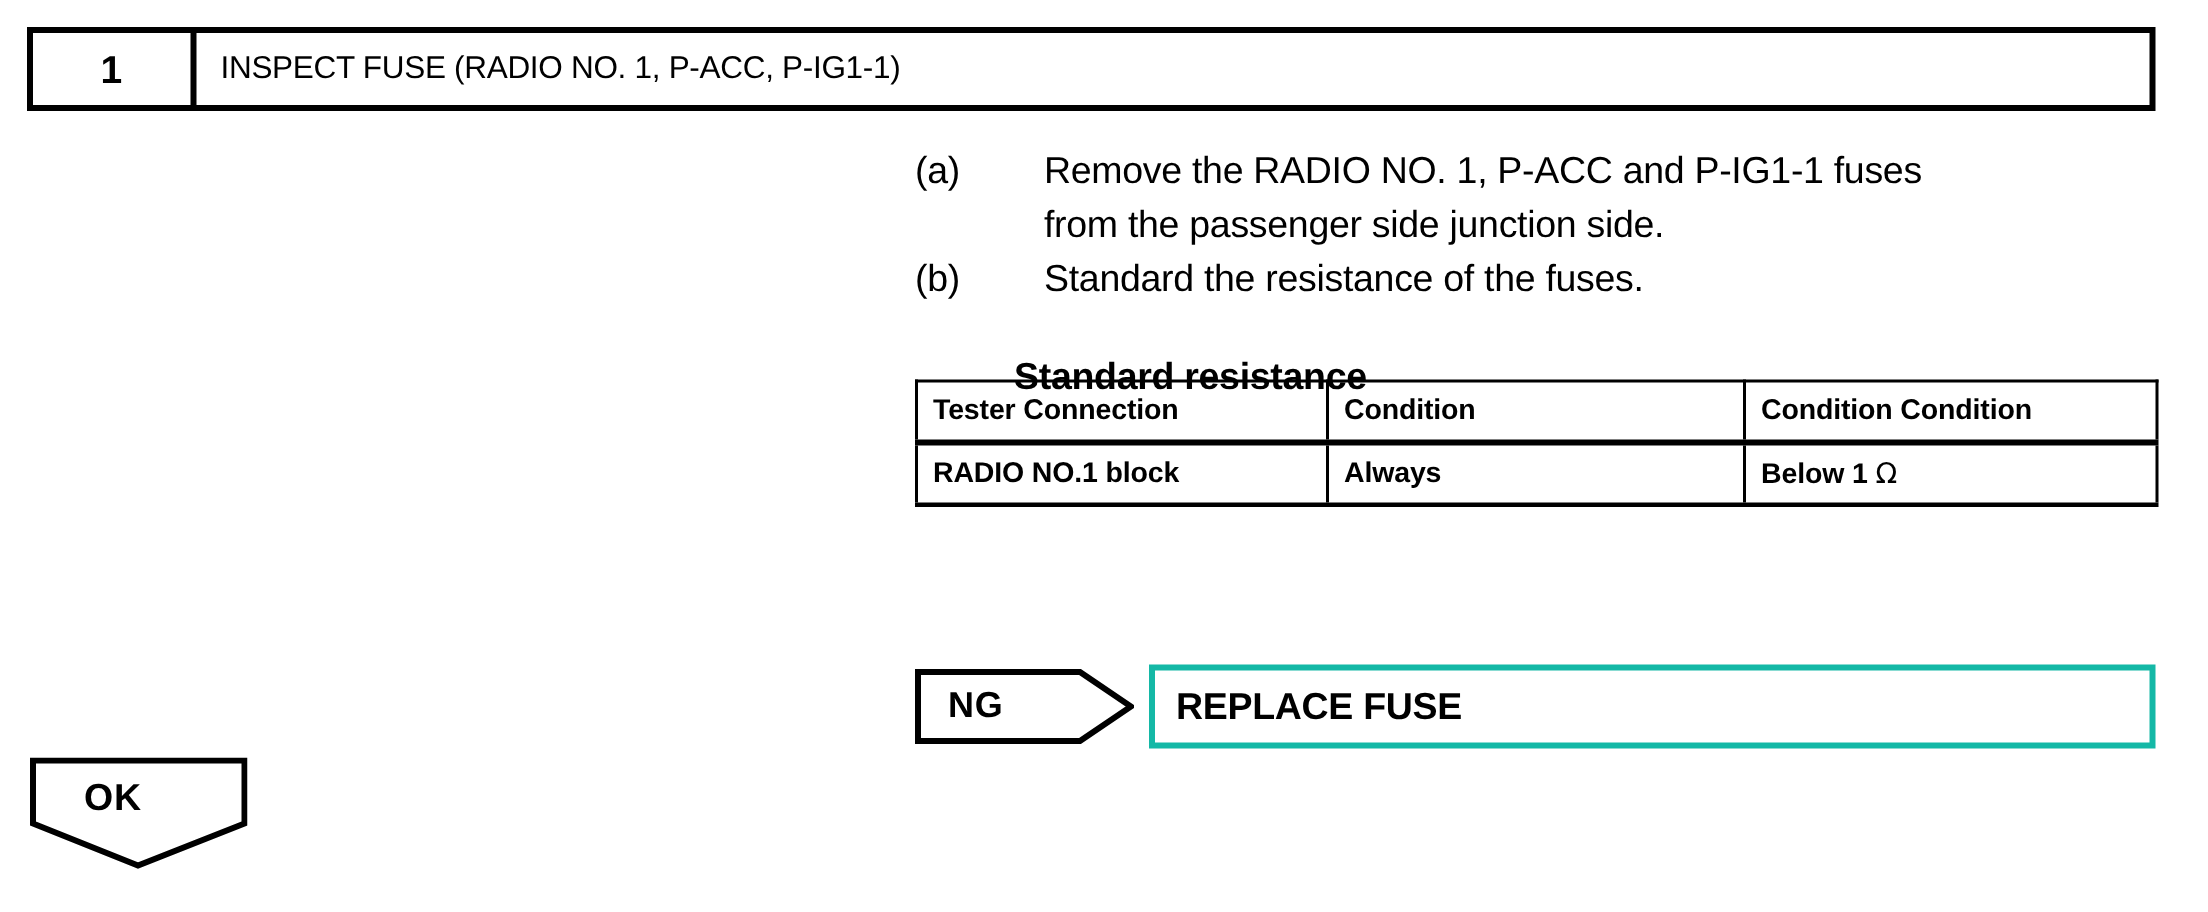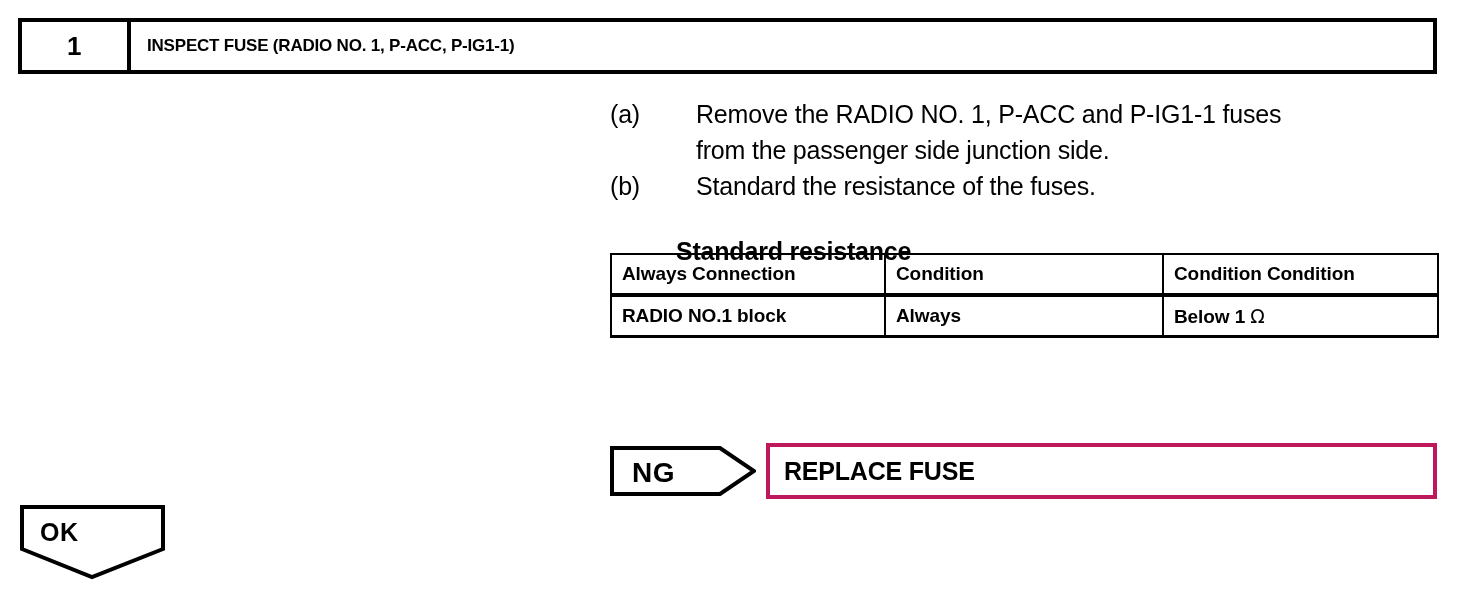--- a/index.html
+++ b/index.html
@@ -37,22 +37,22 @@
     justify-content: center;
     font-size: 26px;
     font-weight: bold;
     letter-spacing: 0.5px;
   }
   .step-title {
     flex: 1 1 auto;
     display: flex;
     align-items: center;
     padding-left: 16px;
-    font-size: 17px;
-    font-weight: bold;
+    font-size: 21px;
+    font-weight: normal;
     letter-spacing: -0.2px;
     white-space: nowrap;
   }
 
   
   .procedure {
     position: absolute;
     left: 610px;
     top: 96px;
     width: 830px;
@@ -132,31 +132,31 @@
     width: 146px;
     height: 50px;
   }
   .ng-pentagon svg {
     display: block;
   }
   .ng-label {
     position: absolute;
     left: 22px;
     top: 14px;
-    font-size: 28px;
+    font-size: 24px;
     font-weight: bold;
     letter-spacing: 0.5px;
   }
   .ng-target {
     position: absolute;
     left: 156px;
     top: 0;
     width: 671px;
     height: 56px;
-    border: 4px solid #be185d;
+    border: 4px solid #14b8a6;
     box-sizing: border-box;
     display: flex;
     align-items: center;
     padding-left: 14px;
     font-size: 25px;
     font-weight: bold;
     letter-spacing: -0.2px;
     white-space: nowrap;
   }
 
@@ -166,21 +166,21 @@
     left: 20px;
     top: 505px;
     width: 145px;
     height: 75px;
   }
   .ok-pentagon svg {
     display: block;
   }
   .ok-label {
     position: absolute;
-    left: 40px;
+    left: 56px;
     top: 518px;
     font-size: 25px;
     font-weight: bold;
     letter-spacing: 0.5px;
     text-align: right;
   }
 </style>
 </head>
 <body>
 
@@ -210,21 +210,21 @@
 </div>
 
 <table class="spec-table">
   <colgroup>
     <col class="c1">
       <col class="c2">
       <col class="c3">
   </colgroup>
   <thead>
     <tr>
-      <th>Always Connection</th>
+      <th>Tester Connection</th>
       <th>Condition</th>
       <th>Condition Condition</th>
     </tr>
   </thead>
   <tbody>
     <tr>
       <td>RADIO NO.1 block</td>
       <td>Always</td>
       <td><span>Below 1</span> <span class="ohm">Ω</span></td>
     </tr>

